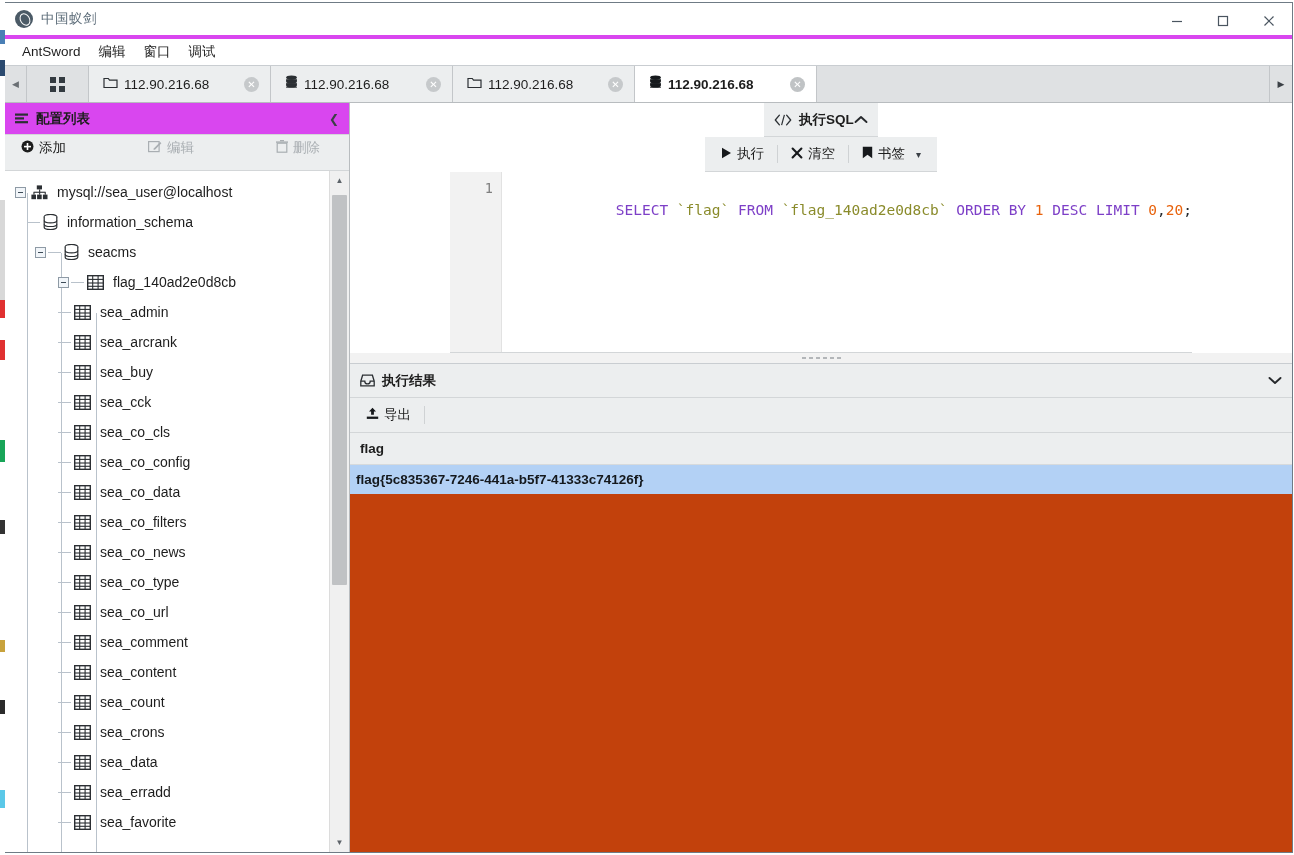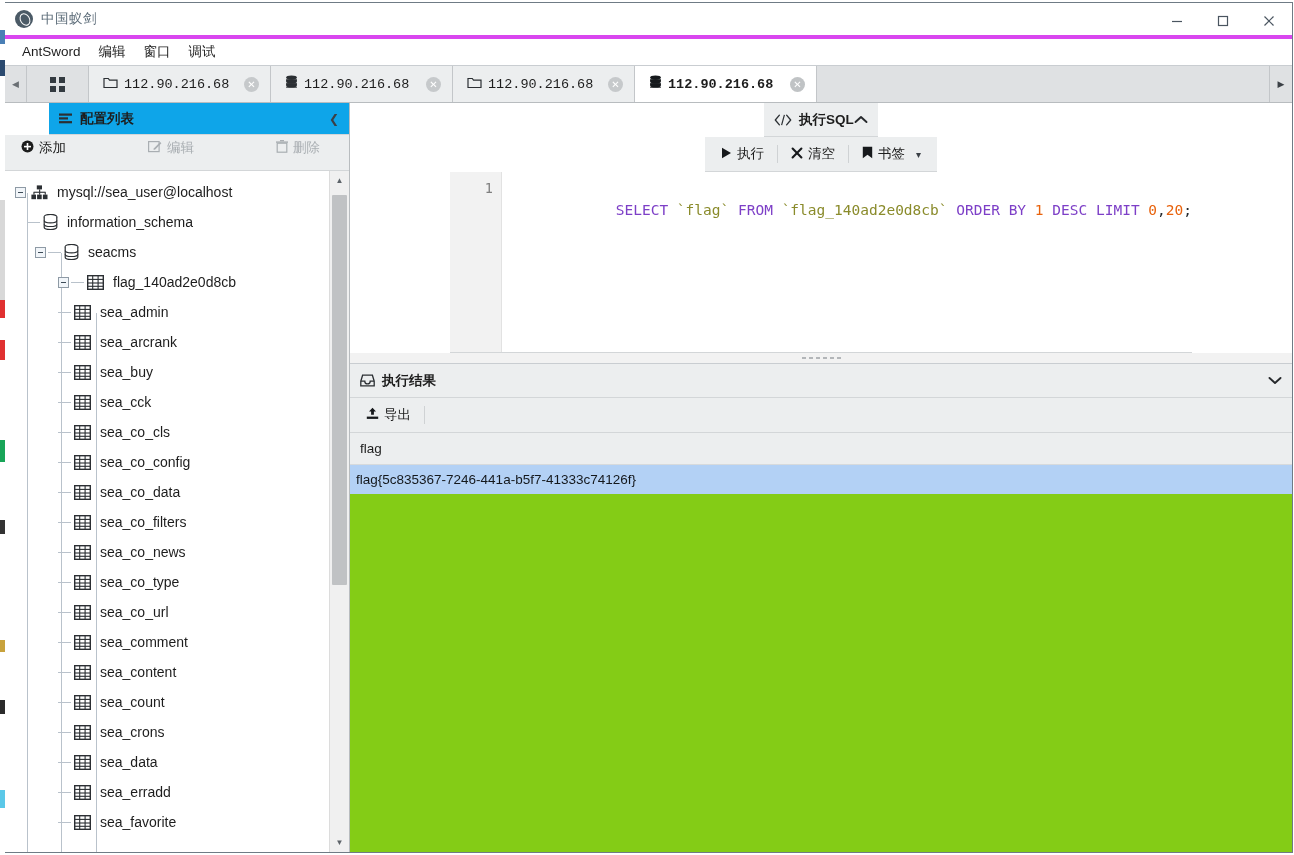--- a/index.html
+++ b/index.html
@@ -114,21 +114,21 @@
   .tab {
     display: flex; align-items: center; gap: 6px;
     padding: 0 11px 0 14px;
     background: #eceeef;
     border-right: 1px solid #c3c6c9;
     font-size: 13.5px; color: #1d1d1d;
     min-width: 182px;
     position: relative;
   }
   .tab.active { background: #ffffff; font-weight: bold; }
-  .tab .tab-label { flex: 1; white-space: nowrap; font-family: Liberation Mono, monospace; }
+  .tab .tab-label { flex: 1; white-space: nowrap; }
   .tab-close {
     width: 15px; height: 15px; border-radius: 50%;
     background: #c6c9cb; color: #ffffff;
     font-size: 10px; line-height: 15px; text-align: center;
     flex: 0 0 15px; font-weight: normal;
   }
   .tab.active .tab-close { background: #c0c3c5; }
   .tab-filler { flex: 1; background: #dfe1e3; border-right: 1px solid #c3c6c9; }
   .tab-next {
     width: 22px; display: flex; align-items: center; justify-content: center;
@@ -141,24 +141,24 @@
 
   
   #sidebar {
     width: 345px; flex: 0 0 345px;
     display: flex; flex-direction: column;
     border-right: 1px solid #b8bcbf;
     background: #ffffff;
   }
   #sidebar-header {
     height: 32px; flex: 0 0 32px;
-    background: #0ea5e9;
+    background: #d946ef;
     border-bottom: 1px solid #d3d6d8;
     display: flex; align-items: center; padding: 0 10px;
-    font-size: 13.5px; font-weight: bold; color: #1d1d1d; margin-left: 44px;
+    font-size: 13.5px; font-weight: bold; color: #1d1d1d;
   }
   #sidebar-header .hdr-ico { margin-right: 7px; display: flex; }
   #sidebar-header .collapse { margin-left: auto; color: #3b4046; font-size: 12px; font-weight: bold; }
 
   #sidebar-toolbar {
     height: 36px; flex: 0 0 36px;
     background: #eceeef;
     border-bottom: 1px solid #d3d6d8;
     display: flex; align-items: flex-start; padding: 0 6px; gap: 28px;
   }
@@ -261,21 +261,21 @@
   #splitter {
     height: 11px; flex: 0 0 11px; background: #f2f2f2;
     border-bottom: 1px solid #c9cdd1;
     display: flex; align-items: center; justify-content: center;
   }
   .grip { display: flex; gap: 3px; }
   .grip i { width: 4px; height: 2px; background: #b3b6b9; display: block; }
 
   
   #result-panel { flex: 1; display: flex; flex-direction: column; min-height: 0; }
-  #result-grid { flex: 1; background: #84cc16; overflow: hidden; }
+  #result-grid { flex: 1; background: #c2410c; overflow: hidden; font-weight: bold; }
   .rg-head {
     height: 32px; display: flex; align-items: center;
     background: #eceeef; border-bottom: 1px solid #d7dadc;
     font-size: 13.5px; color: #1d1d1d; padding-left: 10px;
   }
   .rg-row {
     height: 29px; display: flex; align-items: center;
     font-size: 13.5px; color: #14181c; padding-left: 6px;
   }
   .rg-row.selected { background: #b3d1f5; }

